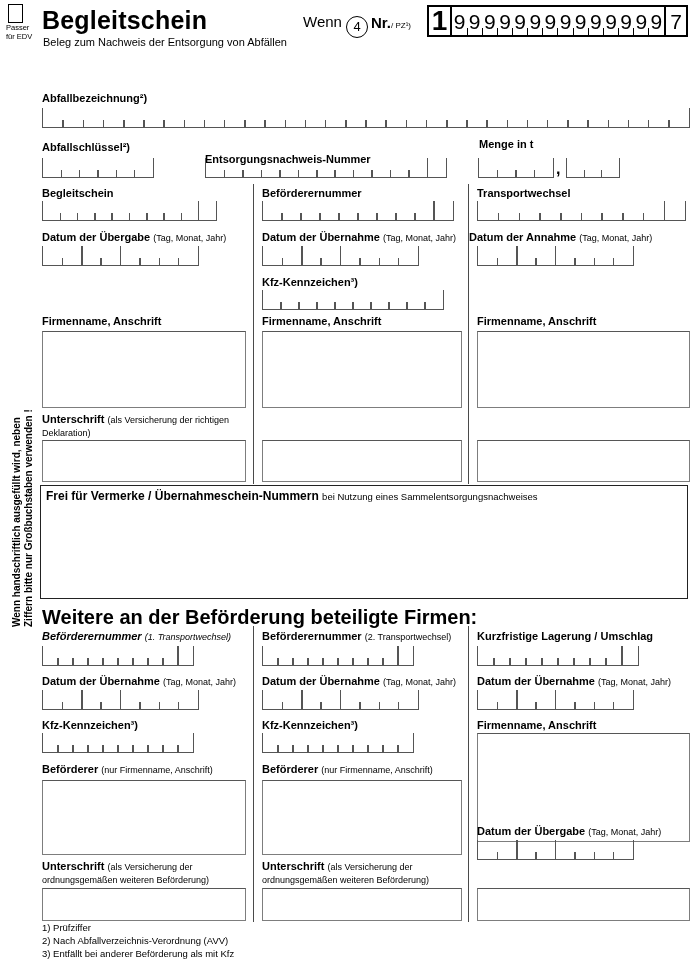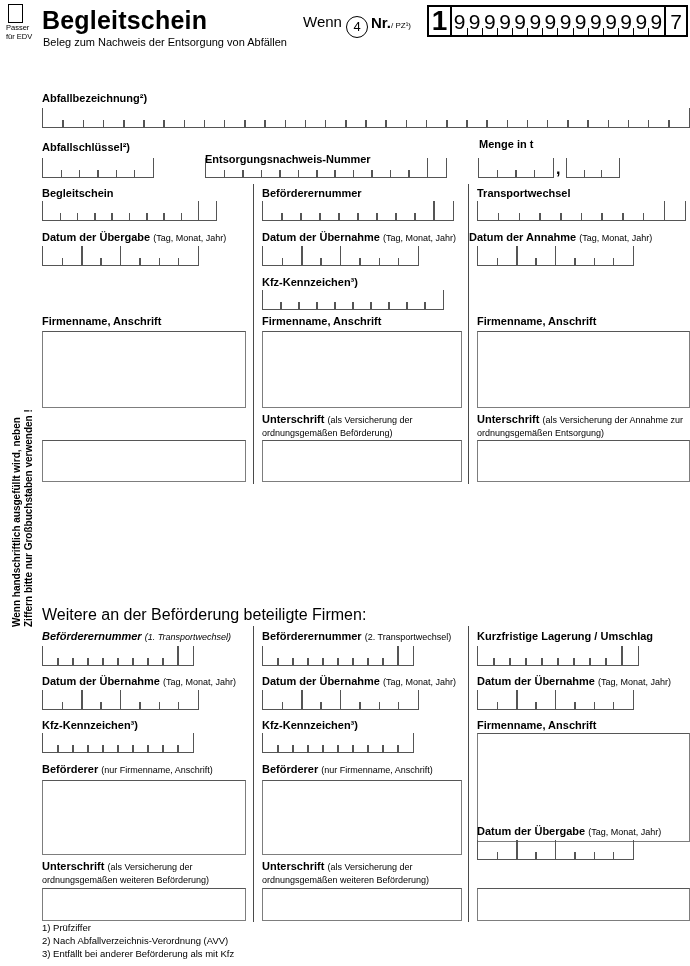--- a/index.html
+++ b/index.html
@@ -182,20 +182,23 @@
       <i class="tick" style="left: calc(37.5% - 0.75px);"></i>
       <i class="tick tall" style="left: calc(50% - 0.75px);"></i>
       <i class="tick" style="left: calc(62.5% - 0.75px);"></i>
       <i class="tick" style="left: calc(75% - 0.75px);"></i>
       <i class="tick" style="left: calc(87.5% - 0.75px);"></i>
     </div>
 
   <div class="lbl" style="left:42px;top:315px;">Firmenname, Anschrift</div>
   <div class="box" style="left:42px;top:331px;width:202px;height:75px;"></div>
 
+  <div class="lbl wrap" style="left:42px;top:413px;width:202px;white-space:normal;">
+    <span>Unterschrift</span> <span class="hint">(als Versicherung der richtigen Deklaration)</span>
+  </div>
   <div class="box" style="left:42px;top:440px;width:202px;height:40px;"></div>
 
   <div class="lbl" style="left:262px;top:187px;">Beförderernummer</div>
   <div class="comb" style="left:262px;top:201px;width:190px;">
       <i class="tick" style="left: calc(10% - 0.75px);"></i>
       <i class="tick" style="left: calc(20% - 0.75px);"></i>
       <i class="tick" style="left: calc(30% - 0.75px);"></i>
       <i class="tick" style="left: calc(40% - 0.75px);"></i>
       <i class="tick" style="left: calc(50% - 0.75px);"></i>
       <i class="tick" style="left: calc(60% - 0.75px);"></i>
@@ -226,23 +229,20 @@
       <i class="tick" style="left: calc(50% - 0.75px);"></i>
       <i class="tick" style="left: calc(60% - 0.75px);"></i>
       <i class="tick" style="left: calc(70% - 0.75px);"></i>
       <i class="tick" style="left: calc(80% - 0.75px);"></i>
       <i class="tick" style="left: calc(90% - 0.75px);"></i>
     </div>
 
   <div class="lbl" style="left:262px;top:315px;">Firmenname, Anschrift</div>
   <div class="box" style="left:262px;top:331px;width:198px;height:75px;"></div>
 
-  <div class="lbl wrap" style="left:262px;top:413px;width:198px;white-space:normal;">
-    <span>Unterschrift</span> <span class="hint">(als Versicherung der ordnungsgemäßen Beförderung)</span>
-  </div>
   <div class="box" style="left:262px;top:440px;width:198px;height:40px;"></div>
 
   <div class="lbl" style="left:477px;top:187px;">Transportwechsel</div>
   <div class="comb" style="left:477px;top:201px;width:207px;">
       <i class="tick" style="left: calc(10% - 0.75px);"></i>
       <i class="tick" style="left: calc(20% - 0.75px);"></i>
       <i class="tick" style="left: calc(30% - 0.75px);"></i>
       <i class="tick" style="left: calc(40% - 0.75px);"></i>
       <i class="tick" style="left: calc(50% - 0.75px);"></i>
       <i class="tick" style="left: calc(60% - 0.75px);"></i>
@@ -260,27 +260,29 @@
       <i class="tick" style="left: calc(37.5% - 0.75px);"></i>
       <i class="tick tall" style="left: calc(50% - 0.75px);"></i>
       <i class="tick" style="left: calc(62.5% - 0.75px);"></i>
       <i class="tick" style="left: calc(75% - 0.75px);"></i>
       <i class="tick" style="left: calc(87.5% - 0.75px);"></i>
     </div>
 
   <div class="lbl" style="left:477px;top:315px;">Firmenname, Anschrift</div>
   <div class="box" style="left:477px;top:331px;width:211px;height:75px;"></div>
 
-  <div class="lbl wrap" style="left:477px;top:413px;width:211px;white-space:normal;">
-    <span>Unterschrift</span> <span class="hint">(als Versicherung der Annahme zur ordnungsgemäßen Entsorgung)</span>
-  </div>
   <div class="box" style="left:477px;top:440px;width:211px;height:40px;"></div>
 
-
-  <div class="abs" style="left:42px;top:606px;font-size:16px;font-weight:normal;">Weitere an der Beförderung beteiligte Firmen:</div>
+  <div class="abs" style="left:40px;top:485px;width:648px;height:114px;border:1.5px solid #222;box-sizing:border-box;">
+    <div style="padding:3px 5px;font-size:12px;font-weight:bold;">
+      <span>Frei für Vermerke / Übernahmeschein-Nummern</span> <span style="font-weight:normal;font-size:9.5px;">bei Nutzung eines Sammelentsorgungsnachweises</span>
+    </div>
+  </div>
+
+  <div class="abs" style="left:42px;top:606px;font-size:20px;font-weight:bold;">Weitere an der Beförderung beteiligte Firmen:</div>
 
   <div class="vline" style="left:253px;top:626px;height:296px;"></div>
   <div class="vline" style="left:468px;top:626px;height:296px;"></div>
 
   <div class="lbl" style="left:42px;top:630px;font-style:italic;">
     <span>Beförderernummer</span> <span class="hint">(1. Transportwechsel)</span>
   </div>
   <div class="comb" style="left:42px;top:646px;width:150px;">
       <i class="tick" style="left: calc(10% - 0.75px);"></i>
       <i class="tick" style="left: calc(20% - 0.75px);"></i>

